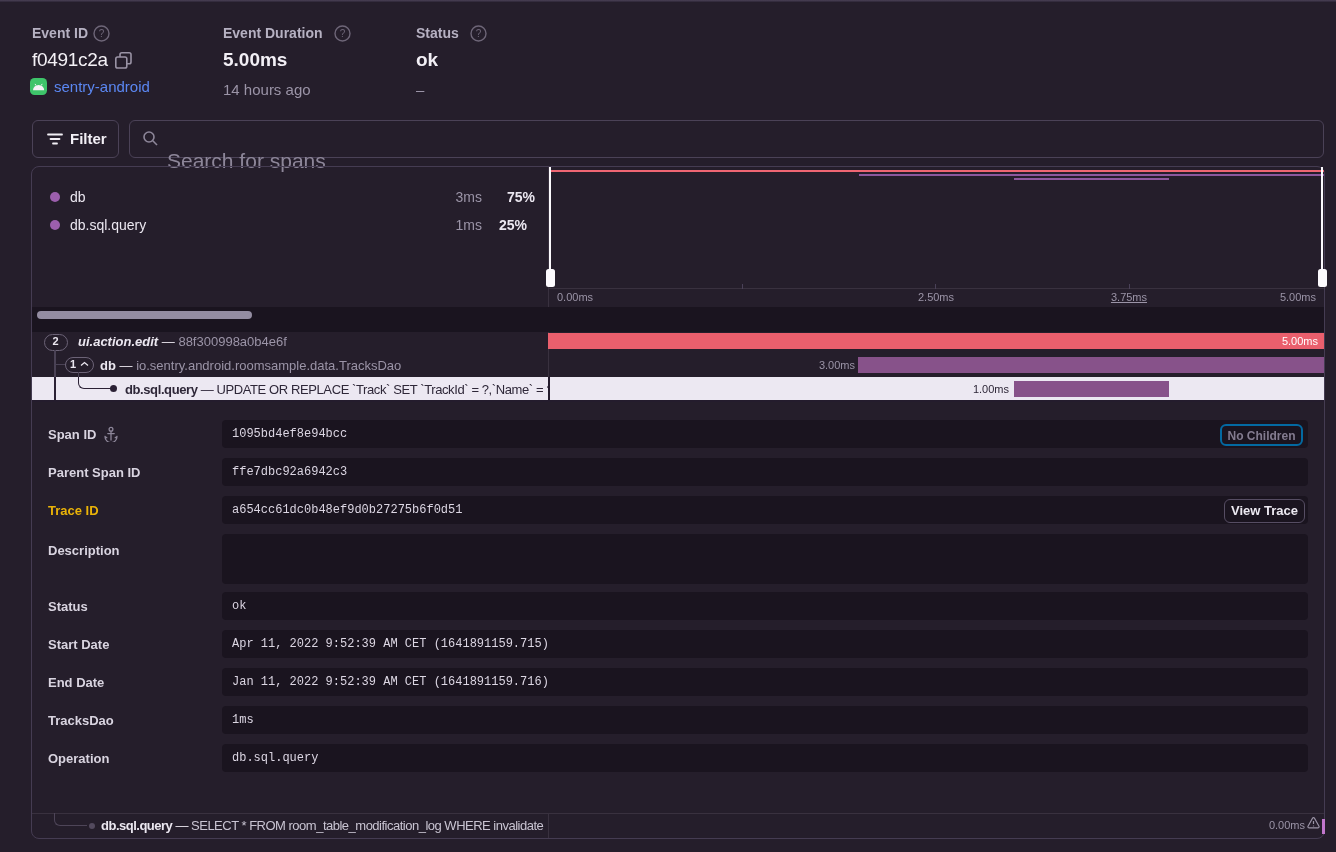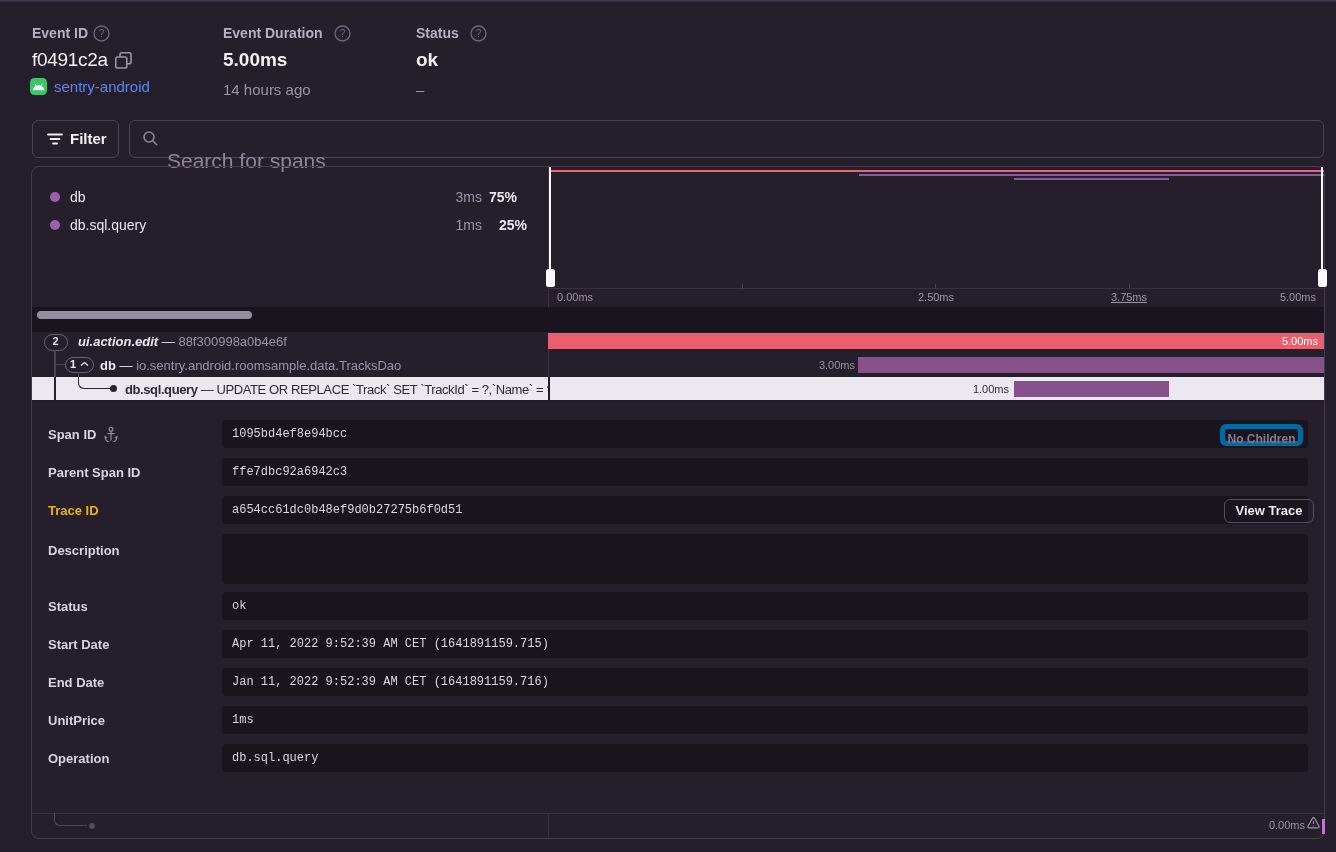--- a/index.html
+++ b/index.html
@@ -62,21 +62,21 @@
       <circle cx="7" cy="7" r="5"></circle>
       <line x1="10.8" y1="10.8" x2="15" y2="15"></line>
     </svg>
 <div class="abs" style="left:167px;top:149px;font-size:21px;color:#8d8699;">Search for spans</div>
 
 <div class="abs" style="left:31px;top:166px;width:1294px;height:673px;border:1px solid #453c52;border-radius:8px;"></div>
 
 <div class="abs" style="left:50px;top:192px;width:10px;height:10px;border-radius:50%;background:#9c5fad;"></div>
 <div class="abs" style="left:70px;top:189px;font-size:14px;color:#ebe7f0;">db</div>
 <div class="abs" style="left:400px;top:189px;width:82px;text-align:right;font-size:14px;color:#9b94a7;">3ms</div>
-<div class="abs" style="left:480px;top:189px;width:37px;text-align:right;font-size:14px;font-weight:bold;color:#ebe7f0;">75%</div>
+<div class="abs" style="left:498px;top:189px;width:37px;text-align:right;font-size:14px;font-weight:bold;color:#ebe7f0;">75%</div>
 <div class="abs" style="left:50px;top:220px;width:10px;height:10px;border-radius:50%;background:#9c5fad;"></div>
 <div class="abs" style="left:70px;top:217px;font-size:14px;color:#ebe7f0;">db.sql.query</div>
 <div class="abs" style="left:400px;top:217px;width:82px;text-align:right;font-size:14px;color:#9b94a7;">1ms</div>
 <div class="abs" style="left:490px;top:217px;width:37px;text-align:right;font-size:14px;font-weight:bold;color:#ebe7f0;">25%</div>
 
 <div class="abs" style="left:550px;top:169.5px;width:774px;height:2.5px;background:#ef6673;"></div>
 <div class="abs" style="left:859px;top:173.5px;width:465px;height:2.5px;background:#8d589e;"></div>
 <div class="abs" style="left:1014px;top:177.5px;width:155px;height:2.5px;background:#8d589e;"></div>
 
 <div class="abs" style="left:548px;top:167px;width:1px;height:235px;background:#39313f;"></div>
@@ -132,57 +132,58 @@
 
 <div class="abs" style="left:48px;top:427px;font-size:13px;font-weight:bold;color:#d9d4e0;">Span ID</div>
 <svg class="abs" style="left:103px;top:426px;" width="16" height="16" viewBox="0 0 16 16" fill="none" stroke="#8d8699" stroke-width="1.3" stroke-linecap="round">
       <circle cx="8" cy="3.2" r="1.9"></circle>
       <line x1="8" y1="5.1" x2="8" y2="14"></line>
       <line x1="4.8" y1="7.6" x2="11.2" y2="7.6"></line>
       <path d="M2 10.5 a6 6.2 0 0 0 12 0 M2 10.5 l1.8 1.2 M14 10.5 l-1.8 1.2"></path>
     </svg>
 <div class="abs" style="left:222px;top:420px;width:1086px;height:28px;background:#1a141f;border-radius:4px;"></div>
 <div class="abs mono" style="left:232px;top:427px;font-size:12px;color:#dcd6e3;">1095bd4ef8e94bcc</div>
-<div class="abs" style="left:1220px;top:424px;width:83px;height:22px;border:5px solid #0369a1;border-radius:6px;text-align:center;line-height:20px;font-size:12px;font-weight:bold;color:#837b8f;">No Children</div>
+<div class="abs" style="left:1220px;top:424px;width:83px;height:22px;border:2px solid #0369a1;border-radius:6px;text-align:center;line-height:20px;font-size:12px;font-weight:bold;color:#837b8f;">No Children</div>
 
 <div class="abs" style="left:48px;top:465px;font-size:13px;font-weight:bold;color:#d9d4e0;">Parent Span ID</div>
 <div class="abs" style="left:222px;top:458px;width:1086px;height:28px;background:#1a141f;border-radius:4px;"></div>
 <div class="abs mono" style="left:232px;top:465px;font-size:12px;color:#dcd6e3;">ffe7dbc92a6942c3</div>
 
 <div class="abs" style="left:48px;top:503px;font-size:13px;font-weight:bold;color:#eab308;">Trace ID</div>
 <div class="abs" style="left:222px;top:496px;width:1086px;height:28px;background:#1a141f;border-radius:4px;"></div>
 <div class="abs mono" style="left:232px;top:503px;font-size:12px;color:#dcd6e3;">a654cc61dc0b48ef9d0b27275b6f0d51</div>
-<div class="abs" style="left:1224px;top:499px;width:90px;height:24px;border:1px solid #564d63;border-radius:6px;text-align:center;line-height:22px;font-size:13px;font-weight:bold;color:#ece9f1;">View Trace</div>
+<div class="abs" style="left:1224px;top:499px;width:81px;height:24px;border:1px solid #564d63;border-radius:6px;text-align:center;line-height:22px;font-size:13px;font-weight:bold;color:#ece9f1;">View Trace</div>
 
 <div class="abs" style="left:48px;top:543px;font-size:13px;font-weight:bold;color:#d9d4e0;">Description</div>
 <div class="abs" style="left:222px;top:534px;width:1086px;height:50px;background:#1a141f;border-radius:4px;"></div>
 
 <div class="abs" style="left:48px;top:599px;font-size:13px;font-weight:bold;color:#d9d4e0;">Status</div>
 <div class="abs" style="left:222px;top:592px;width:1086px;height:28px;background:#1a141f;border-radius:4px;"></div>
 <div class="abs mono" style="left:232px;top:599px;font-size:12px;color:#dcd6e3;">ok</div>
 
 <div class="abs" style="left:48px;top:637px;font-size:13px;font-weight:bold;color:#d9d4e0;">Start Date</div>
 <div class="abs" style="left:222px;top:630px;width:1086px;height:28px;background:#1a141f;border-radius:4px;"></div>
 <div class="abs mono" style="left:232px;top:637px;font-size:12px;color:#dcd6e3;">Apr 11, 2022 9:52:39 AM CET (1641891159.715)</div>
 
 <div class="abs" style="left:48px;top:675px;font-size:13px;font-weight:bold;color:#d9d4e0;">End Date</div>
 <div class="abs" style="left:222px;top:668px;width:1086px;height:28px;background:#1a141f;border-radius:4px;"></div>
 <div class="abs mono" style="left:232px;top:675px;font-size:12px;color:#dcd6e3;">Jan 11, 2022 9:52:39 AM CET (1641891159.716)</div>
 
-<div class="abs" style="left:48px;top:713px;font-size:13px;font-weight:bold;color:#d9d4e0;">UnitPrice</div>
+<div class="abs" style="left:48px;top:713px;font-size:13px;font-weight:bold;color:#d9d4e0;">TracksDao</div>
 <div class="abs" style="left:222px;top:706px;width:1086px;height:28px;background:#1a141f;border-radius:4px;"></div>
 <div class="abs mono" style="left:232px;top:713px;font-size:12px;color:#dcd6e3;">1ms</div>
 
 <div class="abs" style="left:48px;top:751px;font-size:13px;font-weight:bold;color:#d9d4e0;">Operation</div>
 <div class="abs" style="left:222px;top:744px;width:1086px;height:28px;background:#1a141f;border-radius:4px;"></div>
 <div class="abs mono" style="left:232px;top:751px;font-size:12px;color:#dcd6e3;">db.sql.query</div>
 
 <div class="abs" style="left:32px;top:813px;width:1292px;height:1px;background:#39313f;"></div>
 <div class="abs" style="left:54px;top:813px;width:33px;height:12.5px;border-left:1.5px solid #4e4558;border-bottom:1.5px solid #4e4558;border-bottom-left-radius:6px;"></div>
 <div class="abs" style="left:89px;top:822.5px;width:6px;height:6px;border-radius:50%;background:#534a5e;"></div>
+<div class="abs" style="left:101px;top:818px;width:447px;overflow:hidden;white-space:nowrap;font-size:13px;letter-spacing:-0.5px;color:#c9c4d2;"><span class="b" style="color:#ebe7f0;">db.sql.query</span> <span style="color:#ebe7f0;">—</span> SELECT * FROM room_table_modification_log WHERE invalidate</div>
 <div class="abs" style="left:548px;top:813px;width:1px;height:25px;background:#39313f;"></div>
 <div class="abs" style="left:1205px;top:819px;width:100px;text-align:right;font-size:11px;color:#9b94a7;">0.00ms</div>
 <svg class="abs" style="left:1307px;top:817px;" width="13" height="12" viewBox="0 0 13 12" fill="none" stroke="#9b94a7" stroke-width="1.2">
       <path d="M5.5 1.2 L1 9.3 a1 1 0 0 0 0.9 1.5 h9.2 a1 1 0 0 0 0.9 -1.5 L7.5 1.2 a1.15 1.15 0 0 0 -2 0 z"></path>
       <line x1="6.5" y1="4" x2="6.5" y2="7"></line>
       <line x1="6.5" y1="8.6" x2="6.5" y2="9.4"></line>
     </svg>
 <div class="abs" style="left:1322px;top:819px;width:2.5px;height:15px;background:#c076cb;"></div>
 
 </div>

